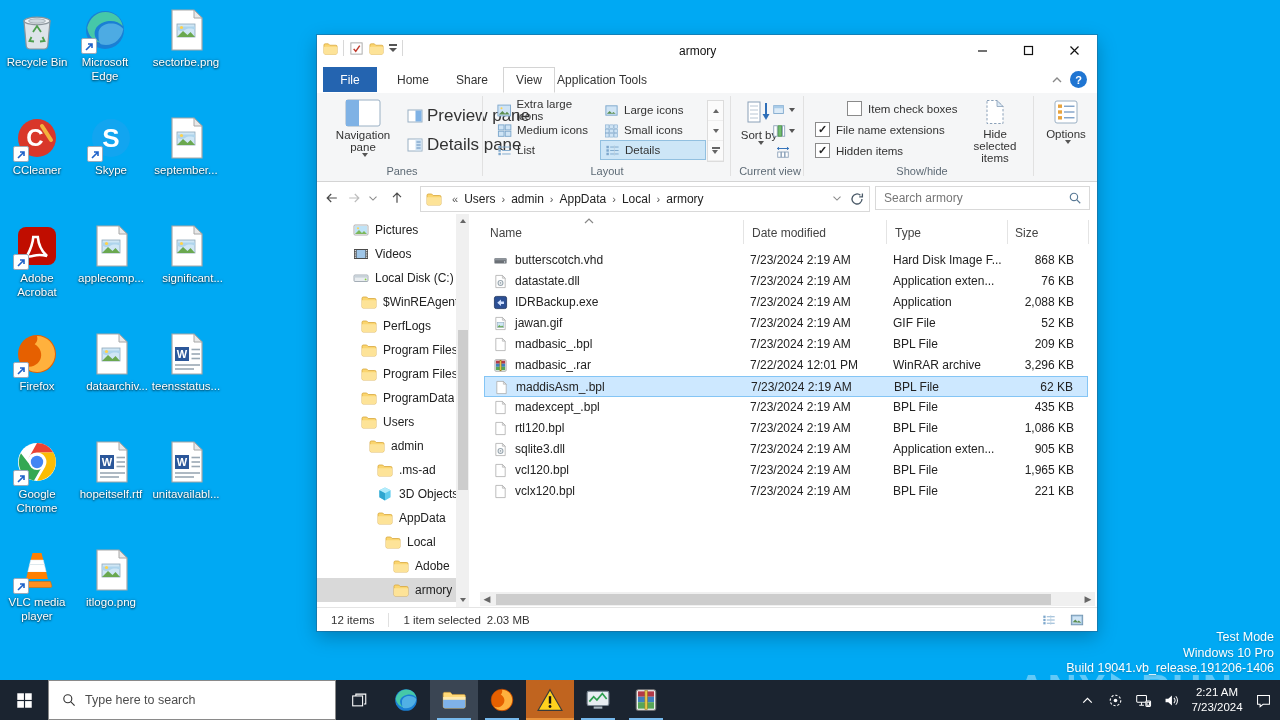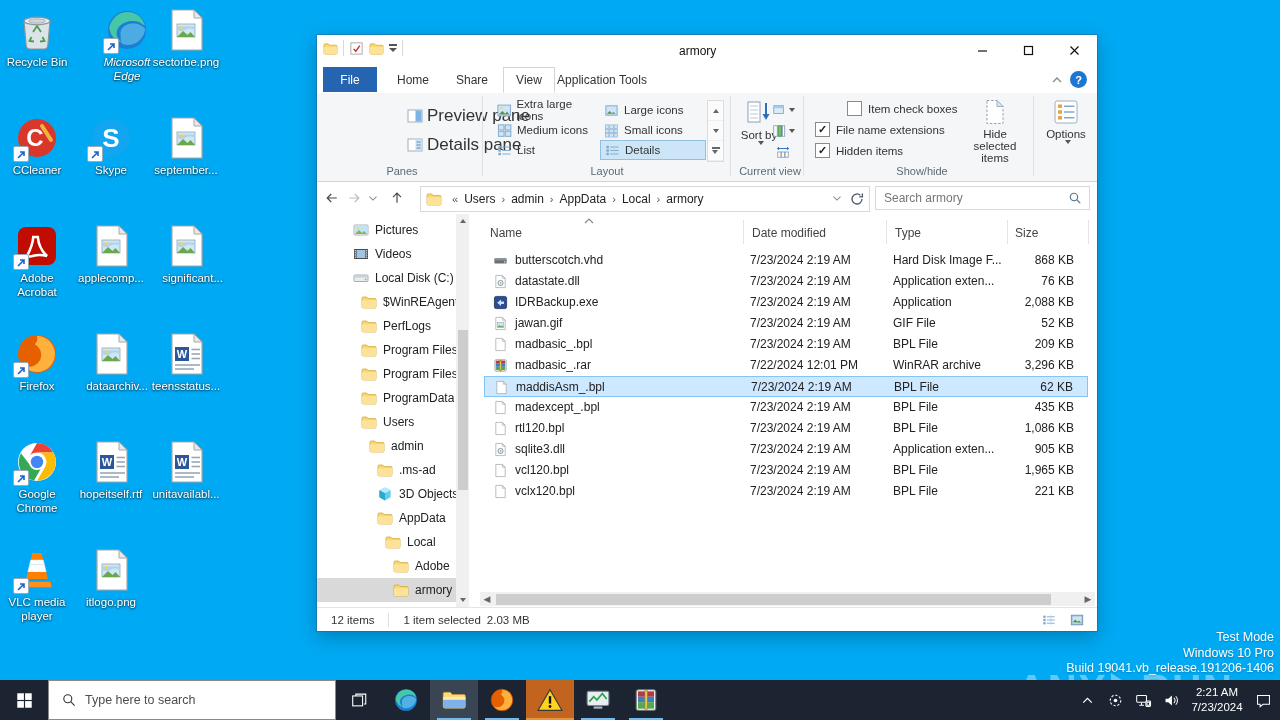--- a/index.html
+++ b/index.html
@@ -211,21 +211,21 @@
               <path d="M17.5 5h9l1.8 7H15.7z" fill="#ff7f00"></path>
               <path d="M14.6 16.5h14.8l1.8 7.5H12.8z" fill="#fff" stroke="#e3e3e3" stroke-width=".5"></path>
               <path d="M15.7 12h12.6l1.1 4.5H14.6z" fill="#fff" stroke="#e3e3e3" stroke-width=".5"></path>
               <path d="M12.8 24h18.4l1.7 7H11.1z" fill="#ff7f00"></path>
               <path d="M8.5 33.5h27l1.3 4.2c.3.9-.4 1.8-1.3 1.8H8.5c-.9 0-1.6-.9-1.3-1.8z" fill="#ff8f1f" stroke="#d96c00" stroke-width=".6"></path>
             </svg></span><span class="sc"><svg viewBox="0 0 12 12" fill="none" stroke="#1f62c9" stroke-width="1.6">
               <path d="M3 9L9 3M5 3h4v4"></path>
             </svg></span></div>
         <div class="dlabel">VLC media player</div>
       </div>
-      <div class="desk-icon" style="left: 90px; top: 8px; font-style: italic;">
+      <div class="desk-icon" style="left: 68px; top: 8px;">
         <div class="dico"><span class="ic"><svg viewBox="0 0 44 44">
               <circle cx="22" cy="22" r="19" fill="#1a7fd4"></circle>
               <path d="M4.2 19.8C6.5 10 13.7 4 22.4 4c8.5 0 15.8 5.5 17.4 14-3.8-4.2-9.8-6-15.8-4.7-7.3 1.5-12.4 6.2-12.4 12 0 4.5 3 8.3 7.2 9.8-8.4-1.3-13.5-7.5-14.6-15.3z" fill="#46c8a8"></path>
               <path d="M15.5 25.4c0-4.9 4.3-9 10.3-9.8 5.8-.8 11.5 1.3 14.5 5.3-1.3 9.2-8.5 16-17.3 16.1-1.8 0-3.6-.2-5.2-.7-2.4-2.6-2.3-7.7-2.3-10.9z" fill="#7fd8f2" opacity=".5"></path>
             </svg></span><span class="sc"><svg viewBox="0 0 12 12" fill="none" stroke="#1f62c9" stroke-width="1.6">
               <path d="M3 9L9 3M5 3h4v4"></path>
             </svg></span></div>
         <div class="dlabel">Microsoft Edge</div>
       </div>
       <div class="desk-icon" style="left: 74px; top: 116px;">
@@ -408,20 +408,30 @@
       <div class="tab" id="tab-view">View</div>
       <div class="tab" id="tab-apptools">Application Tools</div>
       <div id="ribbon-collapse"><svg viewBox="0 0 12 12">
             <path d="M2 8l4-4 4 4"></path>
           </svg></div>
       <div id="help-btn">?</div>
     </div>
 
     <div id="ribbon">
 
+      <div class="bigbtn" style="left:10px;top:6px;width:72px">
+        <span class="ic" style="width:36px;height:28px">
+            <svg viewBox="0 0 36 28">
+              <rect x="1" y="1" width="34" height="26" rx="2" fill="#fff" stroke="#9ab0c4"></rect>
+              <rect x="1" y="1" width="13" height="26" fill="#7fb2e5"></rect>
+            </svg>
+          </span>
+        <span>Navigation pane</span>
+        <span class="dda"></span>
+      </div>
       <div class="smallbtn" style="left:90px;top:13px">
         <span class="ic">
             <svg viewBox="0 0 16 16">
               <rect x="1" y="2" width="14" height="12" fill="#fff" stroke="#9ab0c4"></rect>
               <rect x="8.5" y="2.5" width="6" height="11" fill="#7fb2e5"></rect>
             </svg>
           </span>
         <span>Preview pane</span>
       </div>
       <div class="smallbtn" style="left:90px;top:42px">

